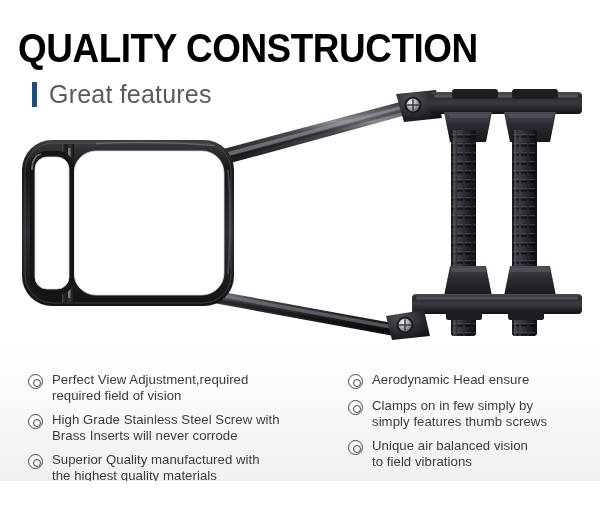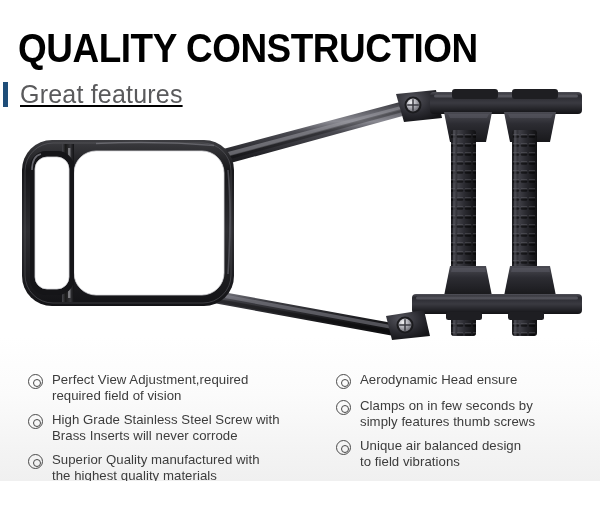--- a/index.html
+++ b/index.html
@@ -42,26 +42,25 @@
     font-weight: bold;
     letter-spacing: -0.5px;
     color: #000000;
     transform: scaleX(0.90);
     transform-origin: left center;
     white-space: nowrap;
   }
 
   .subtitle-row {
     position: absolute;
-    left: 3px;
+    left: 32px;
     top: 79px;
     display: flex;
     align-items: center;
     height: 30px;
-    text-decoration: underline;
   }
 
   .subtitle-bar {
     width: 5px;
     height: 25px;
     background: #1f4e79;
     margin-right: 12px;
     flex: none;
   }
 
@@ -91,21 +90,21 @@
     top: 372px;
     width: 600px;
     height: 120px;
   }
 
   .col {
     position: absolute;
     top: 0;
   }
   .col-left  { left: 28px;  width: 306px; }
-  .col-right { left: 336px; width: 244px; }
+  .col-right { left: 348px; width: 244px; }
 
   .feature-item {
     display: flex;
     align-items: flex-start;
     margin-bottom: 9px;
   }
 
   .bullet {
     flex: none;
     width: 15px;
@@ -331,27 +330,27 @@
     <div class="col col-right">
       <div class="feature-item">
         <span class="bullet"></span>
         <span class="feature-text">
           <span>Aerodynamic Head ensure</span><br>
         </span>
       </div>
       <div class="feature-item">
         <span class="bullet"></span>
         <span class="feature-text">
-          <span>Clamps on in few seconds by</span><br>
+          <span>Clamps on in few simply by</span><br>
           <span>simply features thumb screws</span>
         </span>
       </div>
       <div class="feature-item">
         <span class="bullet"></span>
         <span class="feature-text">
-          <span>Unique air balanced design</span><br>
+          <span>Unique air balanced vision</span><br>
           <span>to field vibrations</span>
         </span>
       </div>
     </div>
 
   </div>
 </div>
 
 </body></html>

